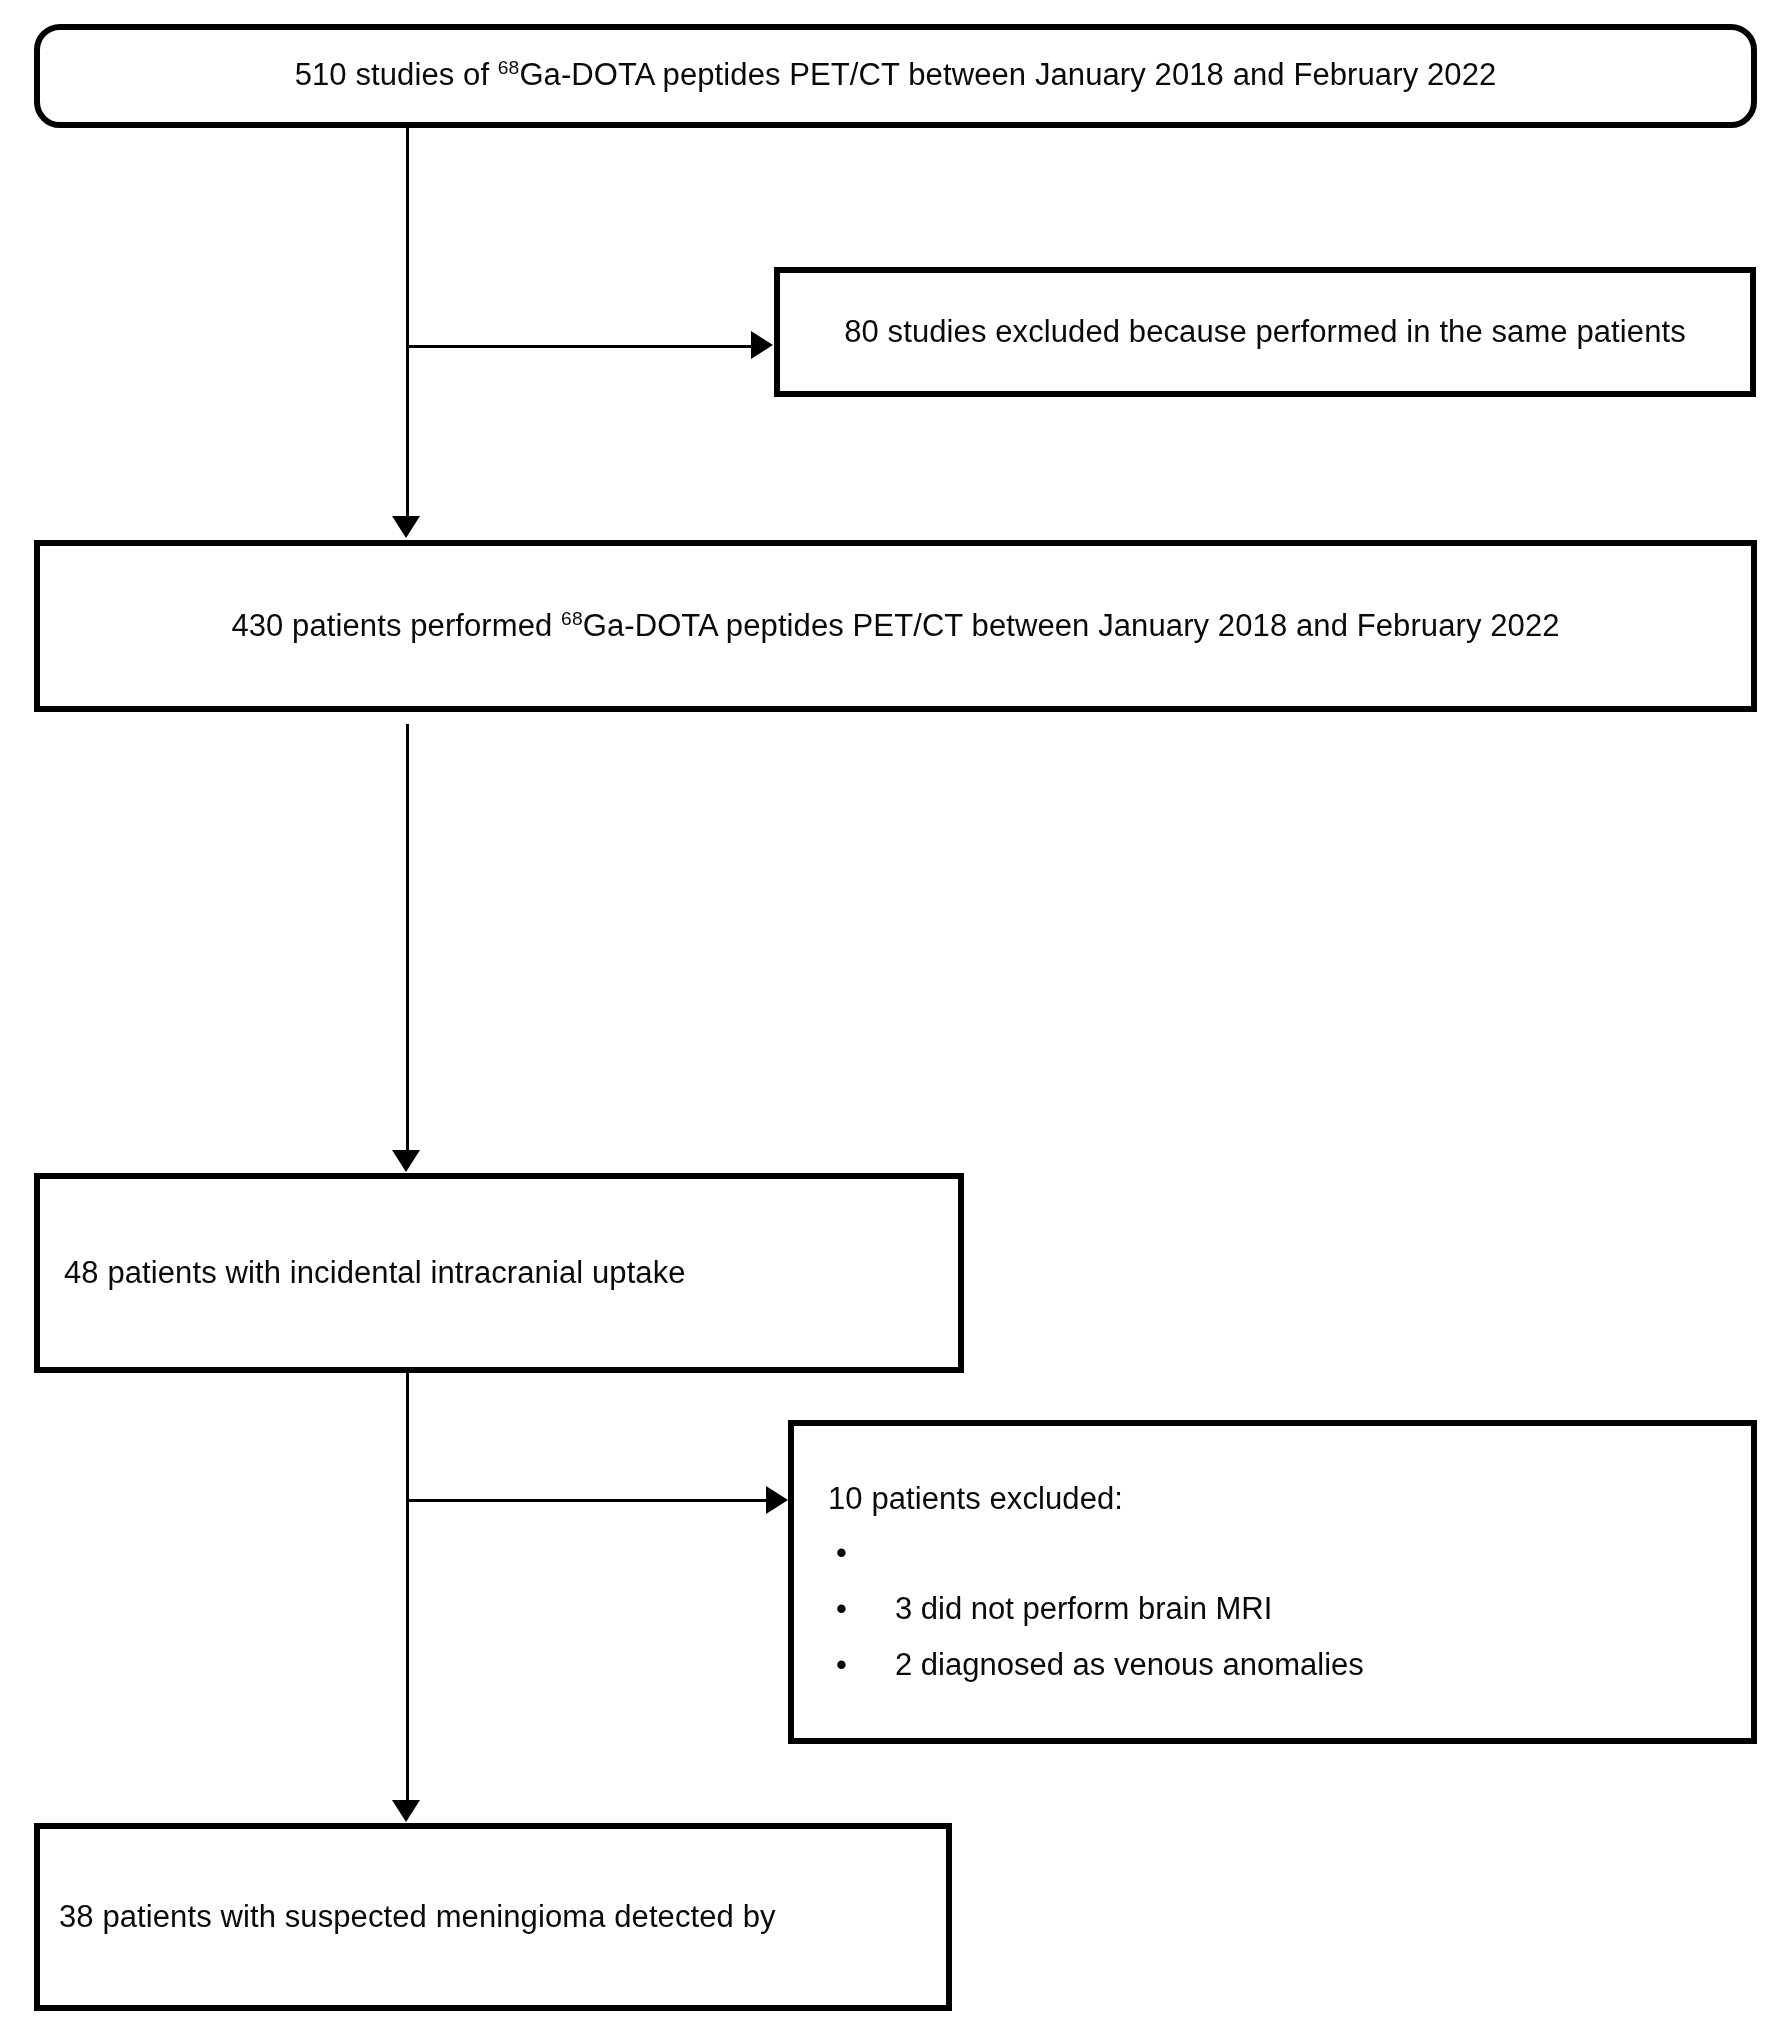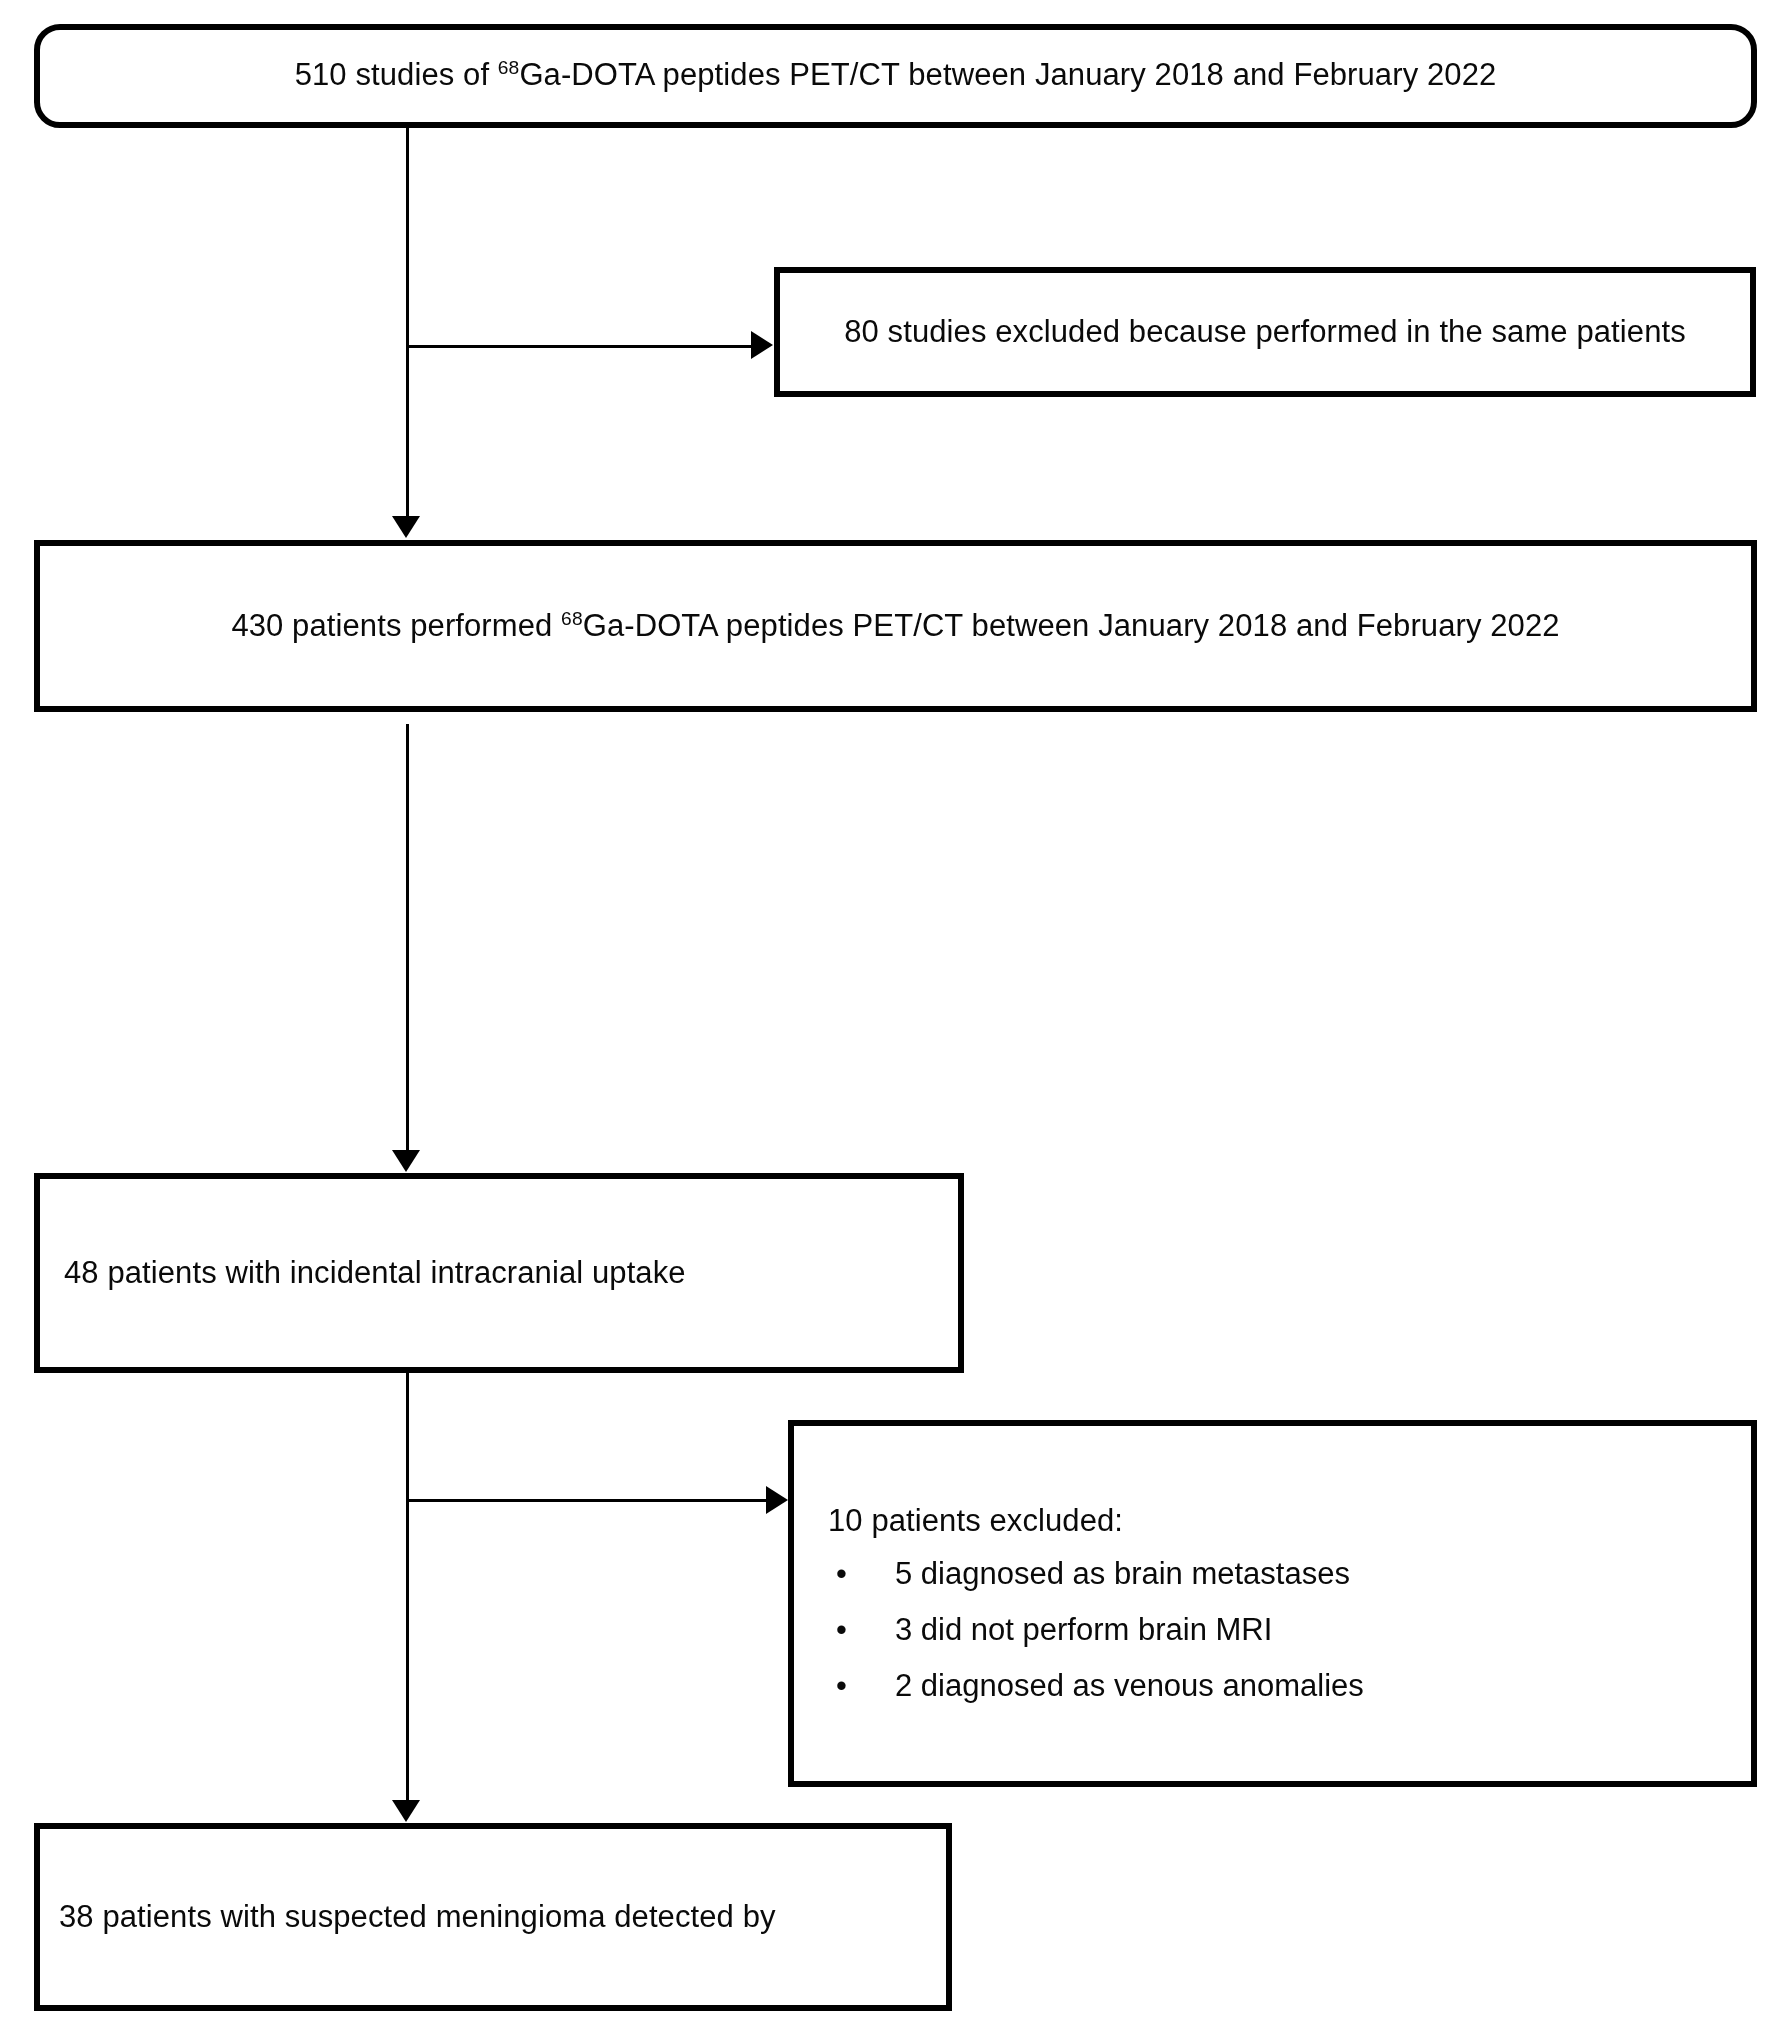--- a/index.html
+++ b/index.html
@@ -38,21 +38,21 @@
     font-size: 0.62em;
     vertical-align: super;
     line-height: 0;
   }
 
   
   #box-studies      { left: 34px;   top: 23.5px;   width: 1723px; height: 104px; padding: 0 27px; border-radius: 26px; }
   #box-excluded-80  { left: 774px; top: 267px;  width: 982px; height: 130px; padding: 0 40px; }
   #box-patients-430 { left: 34px;   top: 540px;  width: 1723px; height: 172px; padding: 0 27px; }
   #box-uptake-48    { left: 34px;   top: 1173px; width: 930px; height: 200px; padding: 0 24px; }
-  #box-excluded-10  { left: 788px; top: 1420px; width: 969px; height: 367px; padding: 0 34px; }
+  #box-excluded-10  { left: 788px; top: 1420px; width: 969px; height: 324px; padding: 0 34px; }
   #box-meningioma   { left: 34px;   top: 1823px; width: 918px; height: 188px; padding: 8px 19px; }
 
   
   .v-line {
     position: absolute;
     width: 3.4px;
     background: #000000;
   }
   .h-line {
     position: absolute;
@@ -148,21 +148,20 @@
   <div class="arrow-down" id="conn-3-arrow"></div>
 
   <div class="h-line" id="conn-3-h"></div>
   <div class="arrow-right" id="conn-3-harrow"></div>
 
   <div class="fc-box left" id="box-excluded-10">
     <div class="fc-text">10 patients excluded:</div>
     <ul class="bullet-list">
       <li>
         <span class="bullet-dot">•</span>
-        <span class="bullet-label">5 diagnosed as brain metastases</span>
       </li>
       <li>
         <span class="bullet-dot">•</span>
         <span class="bullet-label">3 did not perform brain MRI</span>
       </li>
       <li>
         <span class="bullet-dot">•</span>
         <span class="bullet-label">2 diagnosed as venous anomalies</span>
       </li>
     </ul>

